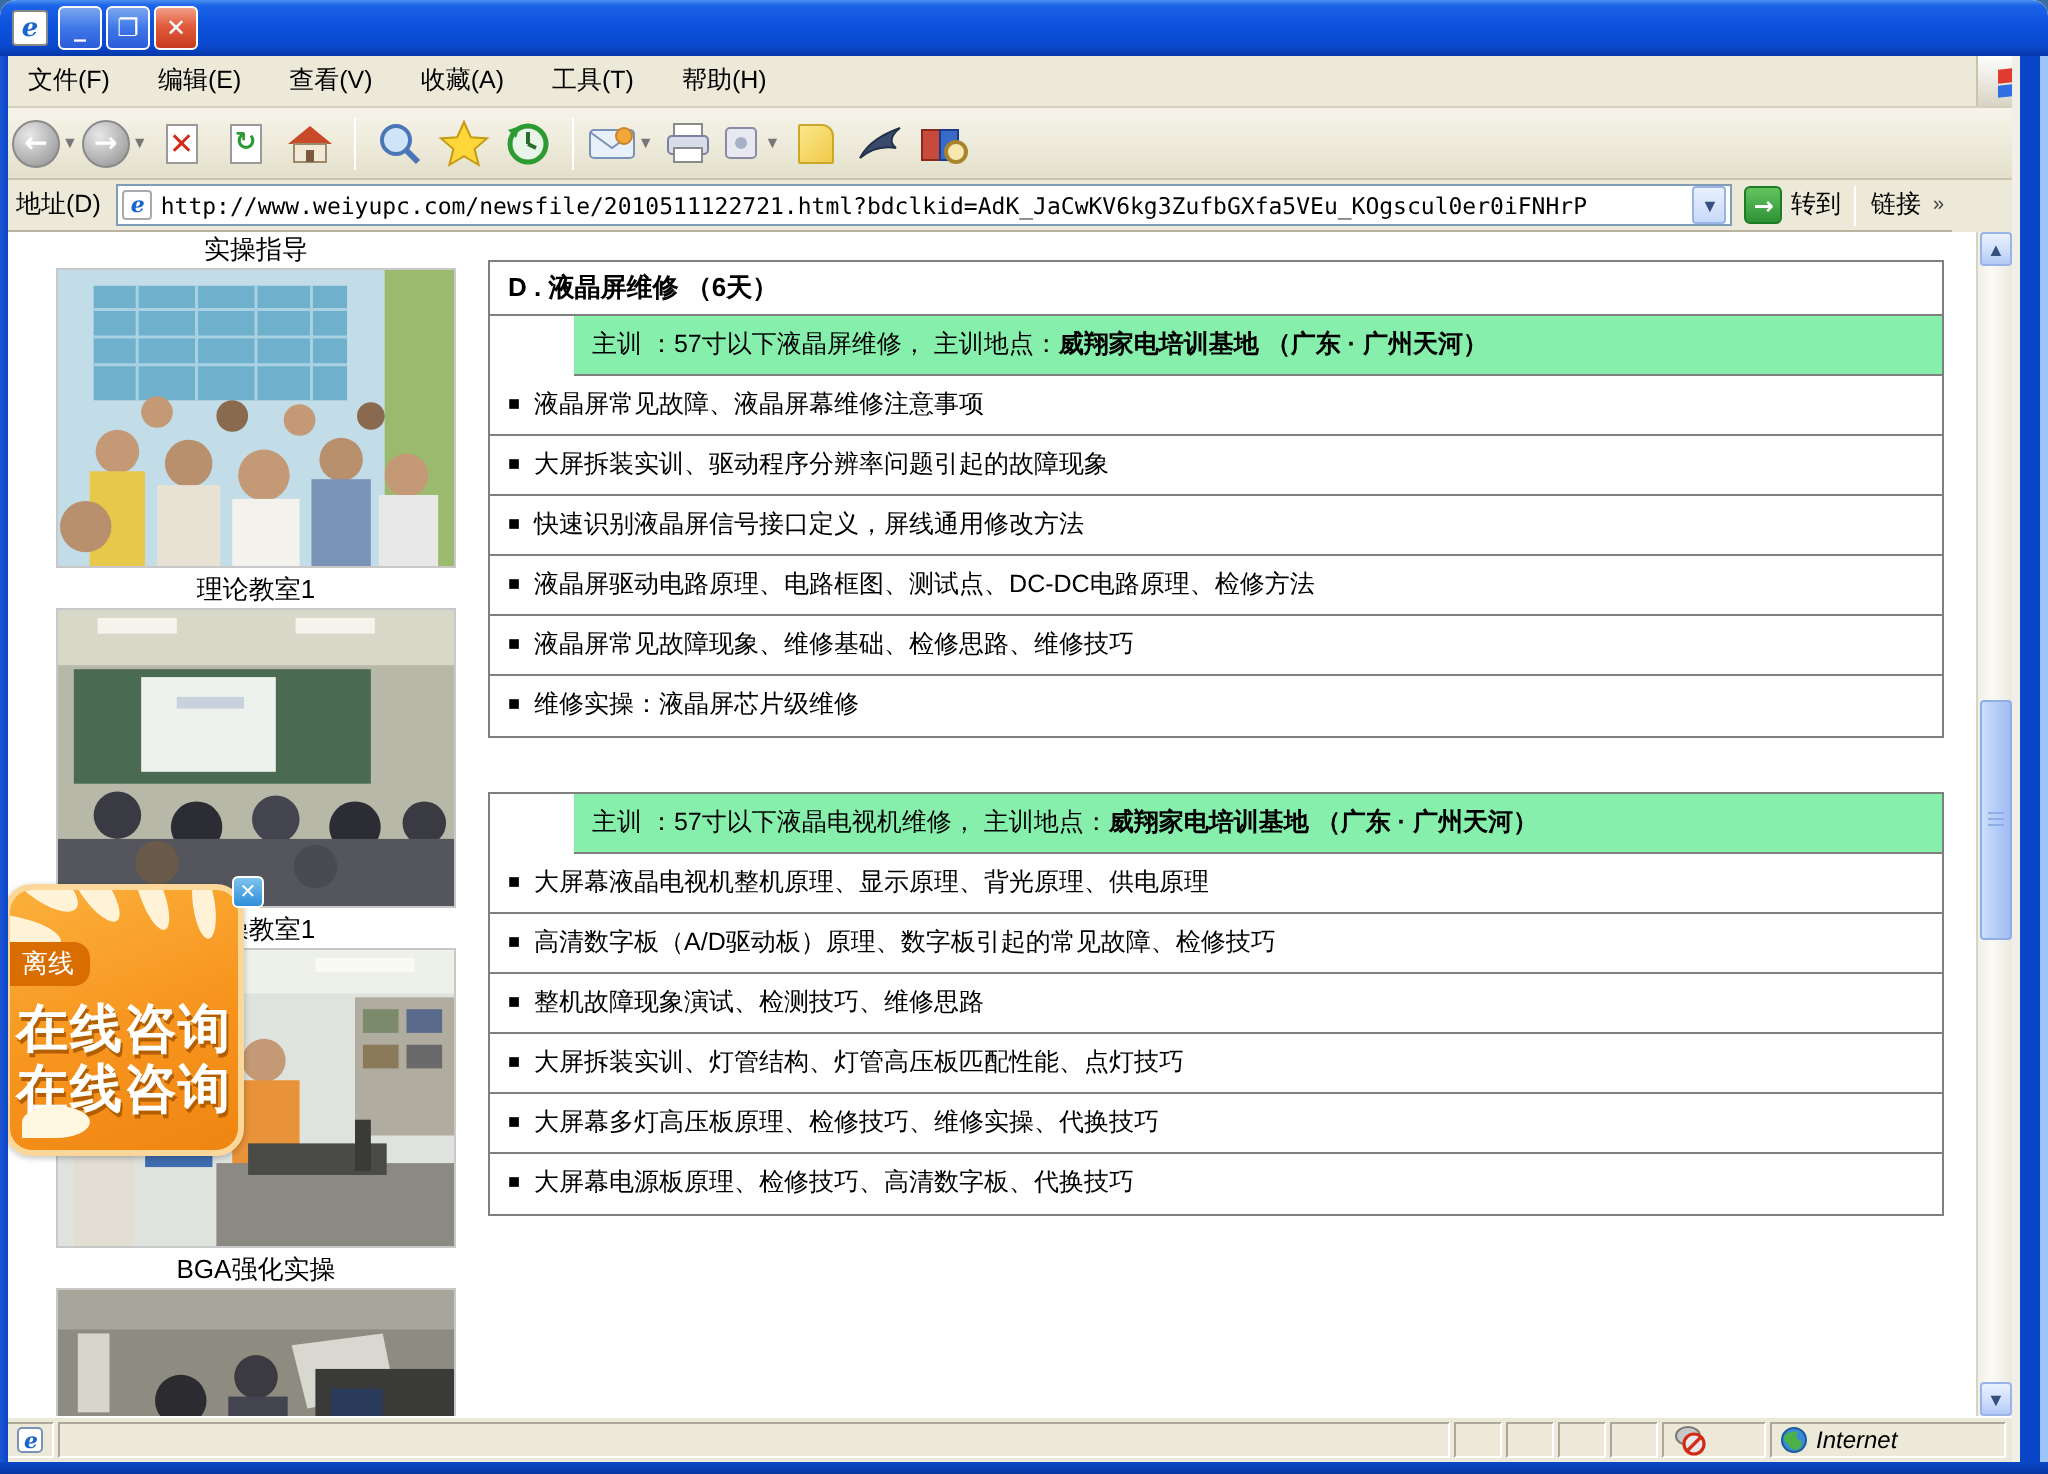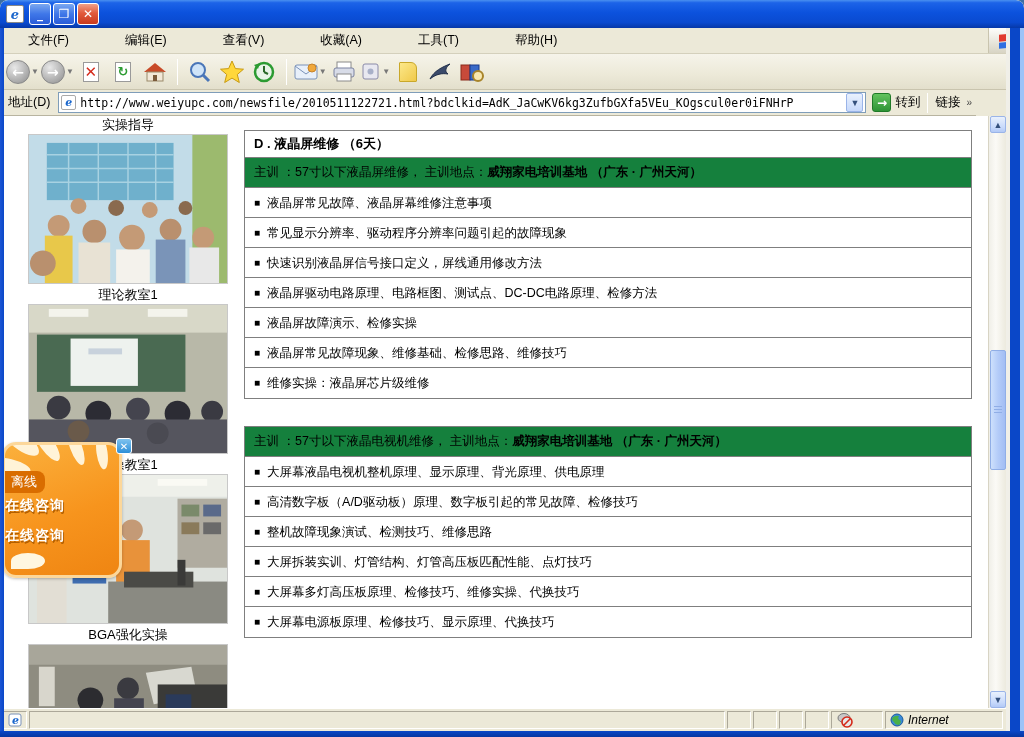--- a/index.html
+++ b/index.html
@@ -22,21 +22,21 @@
   .winbtns { display:flex; gap:2px; flex:0 0 auto; }
   .winbtn { width:22px; height:22px; border-radius:3px; border:1px solid #fff;
     background:linear-gradient(180deg,#7ba8f0 0%,#3f77e8 50%,#2a5cd8 100%);
     color:#fff; font:bold 12px "DejaVu Sans",sans-serif; display:flex;
     align-items:center; justify-content:center; }
   .winbtn.close { background:linear-gradient(180deg,#f0a088 0%,#e25b3c 45%,#c83a1e 100%); }
 
   
   .menubar { position:absolute; left:0; top:28px; width:1024px; height:26px;
     background:#ece9d8; border-bottom:1px solid #d4d0bc; display:flex; align-items:center; }
-  .menu-items { display:flex; flex:1 1 auto; padding-left:16px;gap:32px; }
+  .menu-items { display:flex; flex:1 1 auto; padding-left:2px; }
   .menu-item { padding:4px 12px; font-size:12.5px; color:#000; }
   .winflag-box { width:36px; height:25px; border-left:1px solid #c9c4ae;
     background:linear-gradient(180deg,#fdfdfb,#d8d4c4);
     display:flex; align-items:center; justify-content:center; }
   .flag { width:16px; height:14px; display:grid; grid-template-columns:1fr 1fr;
     grid-template-rows:1fr 1fr; gap:1px; transform:skewY(-6deg); }
   .flag i { display:block; }
   .flag .r{background:#e13a2f}.flag .g{background:#6cb33f}
   .flag .b{background:#2f6fe1}.flag .y{background:#f3b517}
 
@@ -89,39 +89,39 @@
   .photo { width:200px; height:150px; margin:0 auto 3px auto; border:1px solid #c8c8c8; }
   .photo svg { display:block; width:100%; height:100%; }
 
   .main-col { position:absolute; left:240px; top:0; width:728px; }
   .course-table { border:1px solid #7f7f7f; background:#fff; margin-top:14px; }
   .course-table.second { margin-top:27px; }
   .trow { border-bottom:1px solid #7f7f7f; height:30px; line-height:29px;
     padding-left:9px; font-size:12.5px; white-space:nowrap; overflow:hidden; }
   .trow:last-child { border-bottom:none; }
   .trow.head { height:27px; line-height:26px; font-weight:bold; font-size:13px; }
-  .trow.sub { background:#15803d; }
+  .trow.sub { background:#86efac;margin-left:42px; }
   .trow.sub b { font-weight:bold; }
   .bullet { font-size:10px; margin-right:7px; vertical-align:1px; }
 
   
   .badge-wrap { position:absolute; left:2px; top:438px; width:130px; height:172px; z-index:30; }
   .badge { position:absolute; left:0; top:4px; width:120px; height:136px;
     background:linear-gradient(160deg,#fbb03c,#f7941d 55%,#ef8512);
     border:3px solid #fcd79a; border-radius:14px; overflow:hidden;
     box-shadow:0 1px 3px rgba(0,0,0,.25); }
   .ray { position:absolute; background:#fff7e0; border-radius:50%; opacity:.95; }
   .badge-close { position:absolute; right:0; top:0; width:16px; height:16px;
     background:linear-gradient(180deg,#7fc3ef,#2e8fd8); border:1px solid #fff;
     border-radius:3px; color:#fff; font:bold 10px "DejaVu Sans",sans-serif;
     display:flex; align-items:center; justify-content:center; z-index:31; }
   .offline-tab { position:absolute; left:0; top:26px; background:#d96d00;
     color:#fff; font-size:13px; padding:2px 8px 2px 6px; border-radius:0 8px 8px 0; }
-  .badge-line { position:absolute; left:0; width:100%; 
-    color:#fff; font-weight:bold; font-size:14px; letter-spacing:1px;
+  .badge-line { position:absolute; left:0; width:100%; text-align:center;
+    color:#fff; font-weight:bold; font-size:26px; letter-spacing:1px;
     text-shadow:1px 2px 0 #b35f00; }
   .badge-line.l1 { top:52px; } .badge-line.l2 { top:82px; }
   .badge-tail { position:absolute; left:6px; bottom:6px; width:34px; height:16px;
     background:#fff7e0; border-radius:50% 50% 50% 0; }
 
   
   .vscroll { position:absolute; left:988px; top:116px; width:18px; height:592px;
     background:linear-gradient(90deg,#f0efe8,#fbfaf6 40%,#eceade); border-left:1px solid #d8d4c4; }
   .sbtn { position:absolute; left:1px; width:16px; height:17px; border-radius:2px;
     background:linear-gradient(180deg,#e9f1fd,#c7d9fb 70%,#b2c9f6); border:1px solid #9ab4e8;
@@ -385,36 +385,35 @@
         </svg>
       </div>
     </div>
 
     <div class="main-col">
 
       <div class="course-table">
         <div class="trow head">D . 液晶屏维修 （6天）</div>
         <div class="trow sub"><span>主训 ：57寸以下液晶屏维修， 主训地点：</span><b>威翔家电培训基地 （广东 · 广州天河）</b></div>
         <div class="trow"><span class="bullet">■</span><span>液晶屏常见故障、液晶屏幕维修注意事项</span></div>
-        <div class="trow"><span class="bullet">■</span><span>常见显示分辨率、驱动程序分辨率问题引起的故障现象</span></div>
+        <div class="trow"><span class="bullet">■</span><span>大屏拆装实训、驱动程序分辨率问题引起的故障现象</span></div>
         <div class="trow"><span class="bullet">■</span><span>快速识别液晶屏信号接口定义，屏线通用修改方法</span></div>
         <div class="trow"><span class="bullet">■</span><span>液晶屏驱动电路原理、电路框图、测试点、DC-DC电路原理、检修方法</span></div>
-        <div class="trow"><span class="bullet">■</span><span>液晶屏故障演示、检修实操</span></div>
         <div class="trow"><span class="bullet">■</span><span>液晶屏常见故障现象、维修基础、检修思路、维修技巧</span></div>
         <div class="trow"><span class="bullet">■</span><span>维修实操：液晶屏芯片级维修</span></div>
       </div>
 
       <div class="course-table second">
         <div class="trow sub"><span>主训 ：57寸以下液晶电视机维修， 主训地点：</span><b>威翔家电培训基地 （广东 · 广州天河）</b></div>
         <div class="trow"><span class="bullet">■</span><span>大屏幕液晶电视机整机原理、显示原理、背光原理、供电原理</span></div>
         <div class="trow"><span class="bullet">■</span><span>高清数字板（A/D驱动板）原理、数字板引起的常见故障、检修技巧</span></div>
         <div class="trow"><span class="bullet">■</span><span>整机故障现象演试、检测技巧、维修思路</span></div>
         <div class="trow"><span class="bullet">■</span><span>大屏拆装实训、灯管结构、灯管高压板匹配性能、点灯技巧</span></div>
         <div class="trow"><span class="bullet">■</span><span>大屏幕多灯高压板原理、检修技巧、维修实操、代换技巧</span></div>
-        <div class="trow"><span class="bullet">■</span><span>大屏幕电源板原理、检修技巧、显示原理、代换技巧</span></div>
+        <div class="trow"><span class="bullet">■</span><span>大屏幕电源板原理、检修技巧、高清数字板、代换技巧</span></div>
       </div>
 
     </div>
   </div>
 
   <div class="badge-wrap">
     <div class="badge">
       <div class="ray" style="left:-8px;top:-14px;width:46px;height:18px;transform:rotate(38deg);"></div>
       <div class="ray" style="left:22px;top:-8px;width:40px;height:14px;transform:rotate(55deg);"></div>
       <div class="ray" style="left:52px;top:-4px;width:38px;height:12px;transform:rotate(70deg);"></div>

